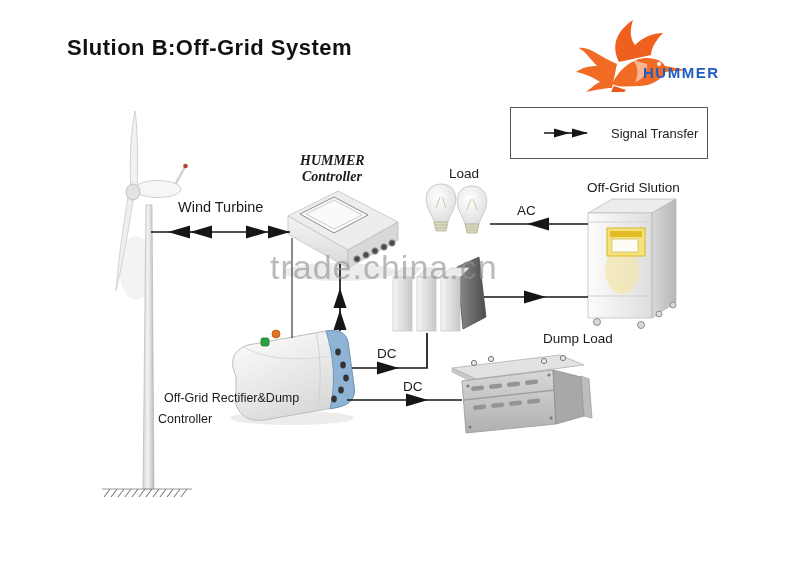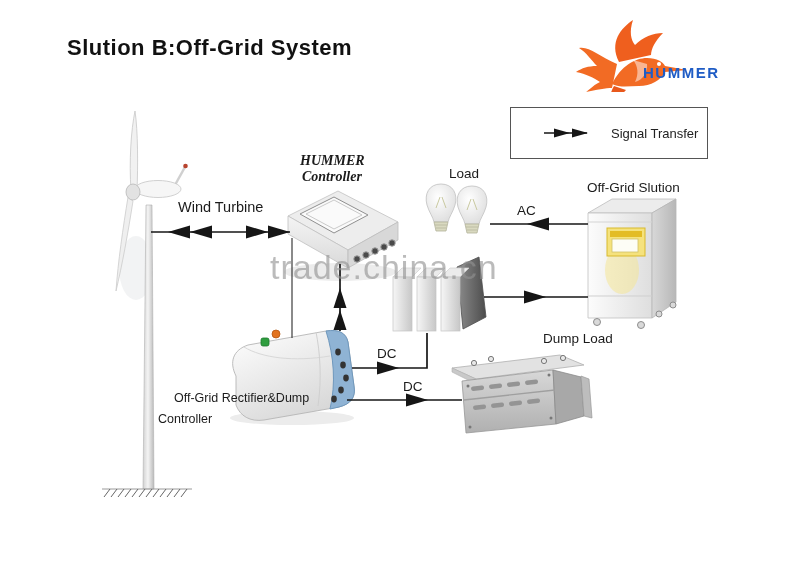--- a/index.html
+++ b/index.html
@@ -264,19 +264,19 @@
   </svg>
 
   <div class="watermark">trade.china.cn</div>
 
   <div class="lbl" style="left:178px;top:199px;font-size:14.5px;">Wind Turbine</div>
   <div class="lbl lbl-serif" style="left:300px;top:153px;">HUMMER</div>
   <div class="lbl lbl-serif" style="left:302px;top:169px;">Controller</div>
   <div class="lbl" style="left:449px;top:166px;">Load</div>
   <div class="lbl" style="left:587px;top:180px;">Off-Grid Slution</div>
   <div class="lbl" style="left:499px;top:331px;margin-left:44px;">Dump Load</div>
-  <div class="lbl lbl-small" style="left:174px;top:391px;">Off-Grid Rectifier&amp;Dump</div>
+  <div class="lbl lbl-small" style="left:164px;top:391px;">Off-Grid Rectifier&amp;Dump</div>
   <div class="lbl lbl-small" style="left:158px;top:412px;">Controller</div>
   <div class="lbl" style="left:517px;top:203px;">AC</div>
   <div class="lbl" style="left:377px;top:346px;">DC</div>
   <div class="lbl" style="left:403px;top:379px;">DC</div>
 
 </div>
 
 </body></html>

